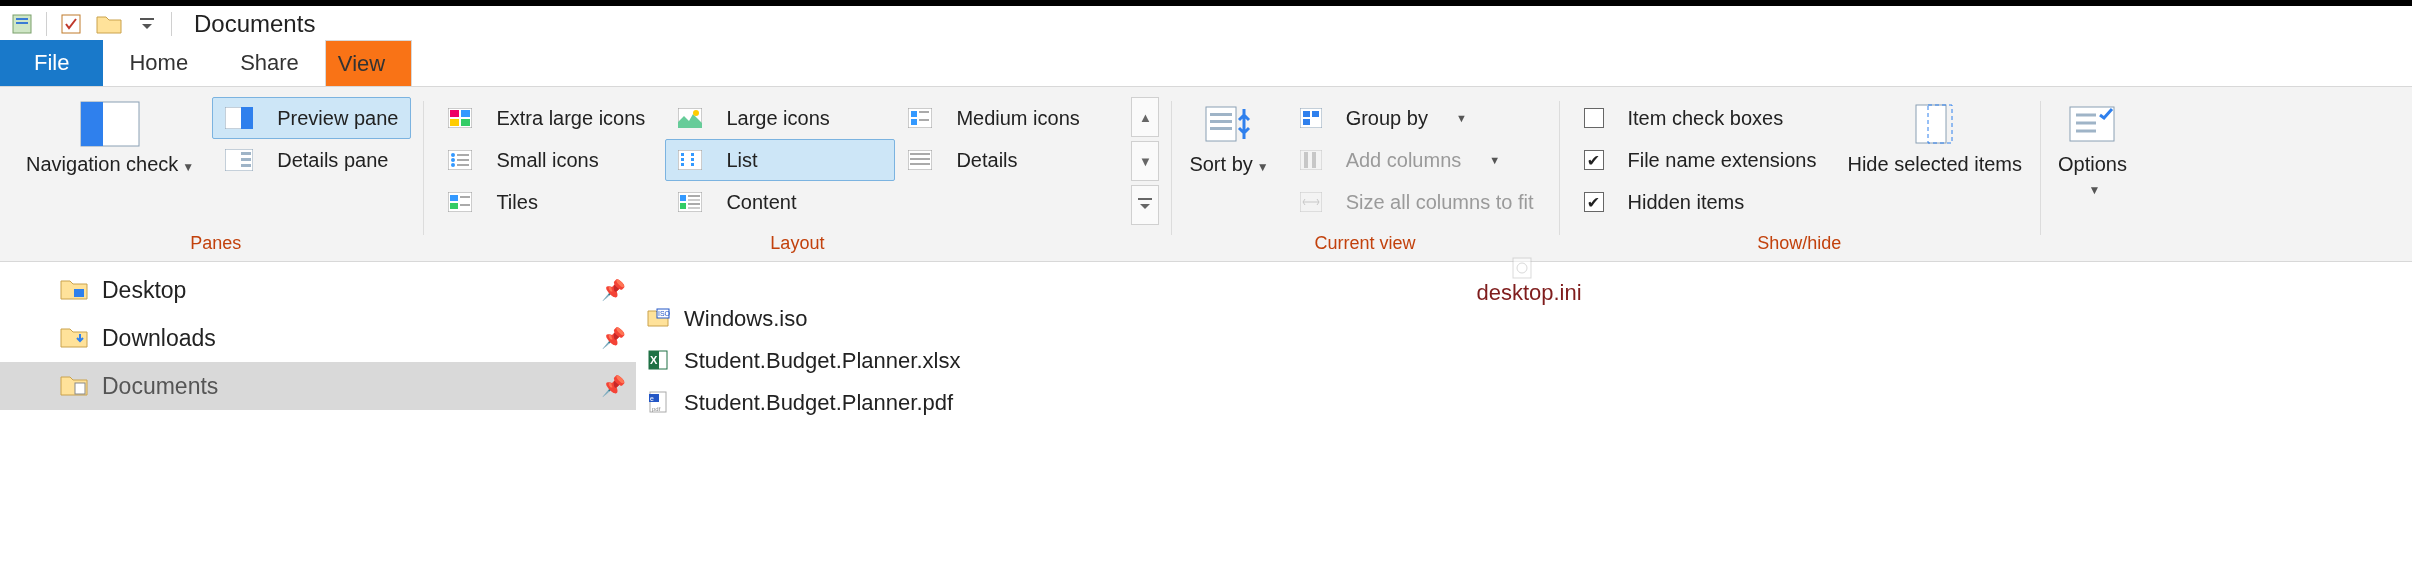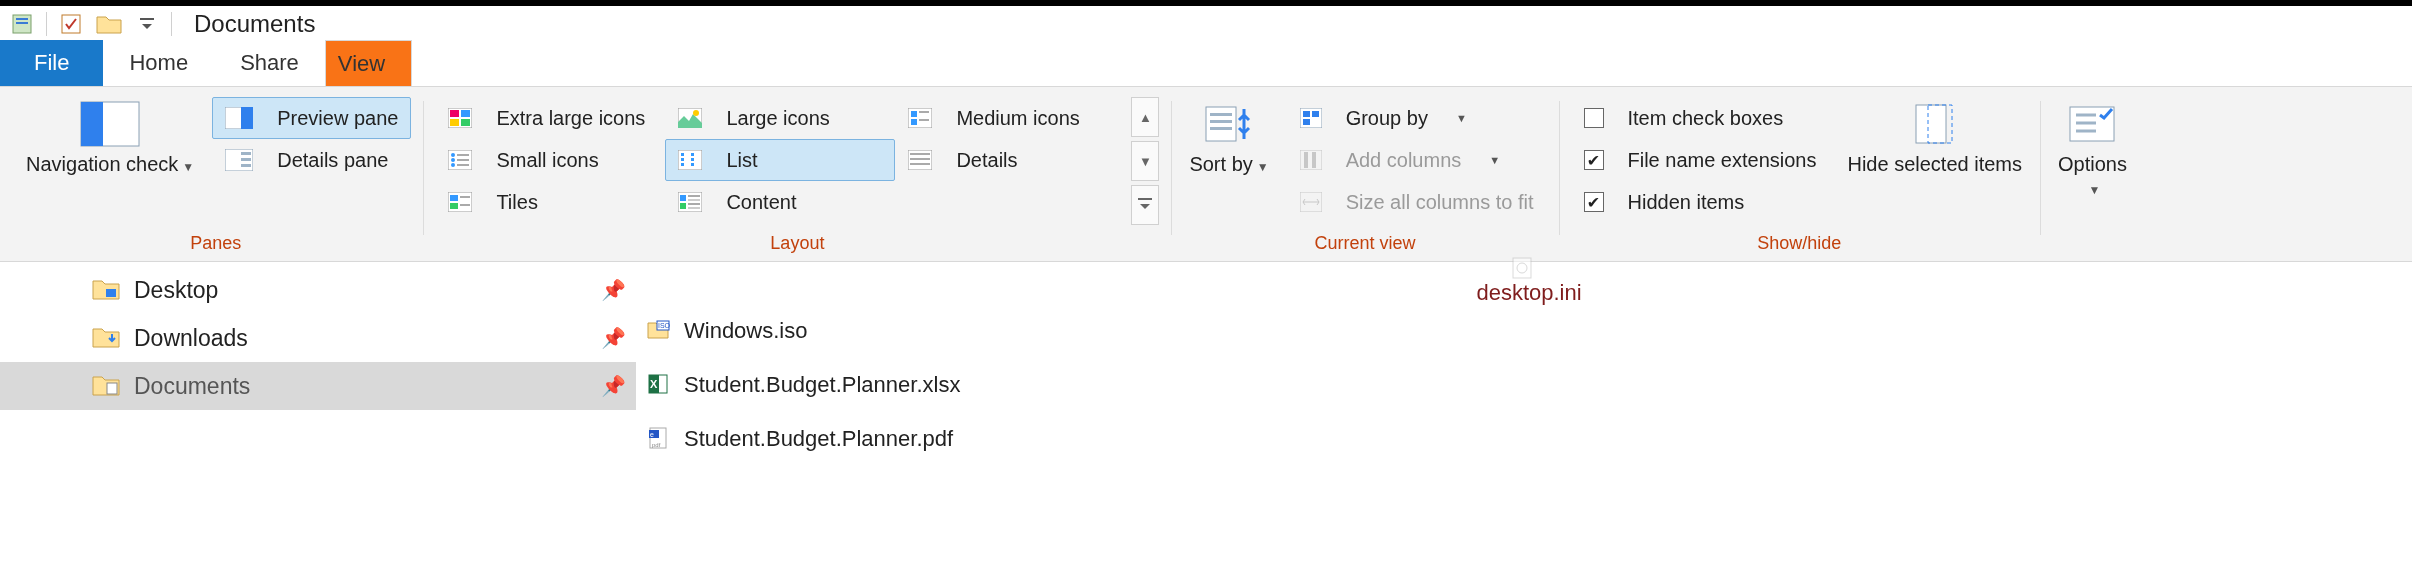--- a/index.html
+++ b/index.html
@@ -45,27 +45,27 @@
 
   
   .chk { width:20px; height:20px; border:1px solid #666; background:#fff; display:inline-flex; align-items:center; justify-content:center; font-size:16px; color:#222; }
 
   
   .ico { display:inline-flex; align-items:center; justify-content:center; }
 
   
   .content { display:flex; }
   .nav { width:636px; padding-top:4px; }
-  .nav-item { display:flex; align-items:center; height:48px; padding-left:92px; padding-right:10px; font-size:23px; cursor:pointer;justify-content:flex-end; }
+  .nav-item { display:flex; align-items:center; height:48px; padding-left:60px; padding-right:10px; font-size:23px; cursor:pointer;justify-content:flex-end; }
   .nav-item.selected { background:#d9d9d9; color:#555;}
   .nav-item .pin { margin-left:auto; color:#8a8a8a; font-size:20px;}
   .nav-item .ficon { width:28px; height:26px; margin-right:14px; }
 
   .filelist { flex:1; padding-top:0; }
-  .file-row { display:flex; align-items:center; height:42px; padding-left:10px; font-size:22px; cursor:pointer;margin-top:12px;}
+  .file-row { display:flex; align-items:center; height:42px; padding-left:10px; font-size:22px; cursor:pointer;}
   .file-row.cut { color:#7f1d1d;flex-direction:column; }
   .file-row .ficon { width:26px; height:26px; margin-right:12px; }
 
   
   svg { display:block; }
 </style>
 </head>
 <body>
 
 <div class="titlebar">

